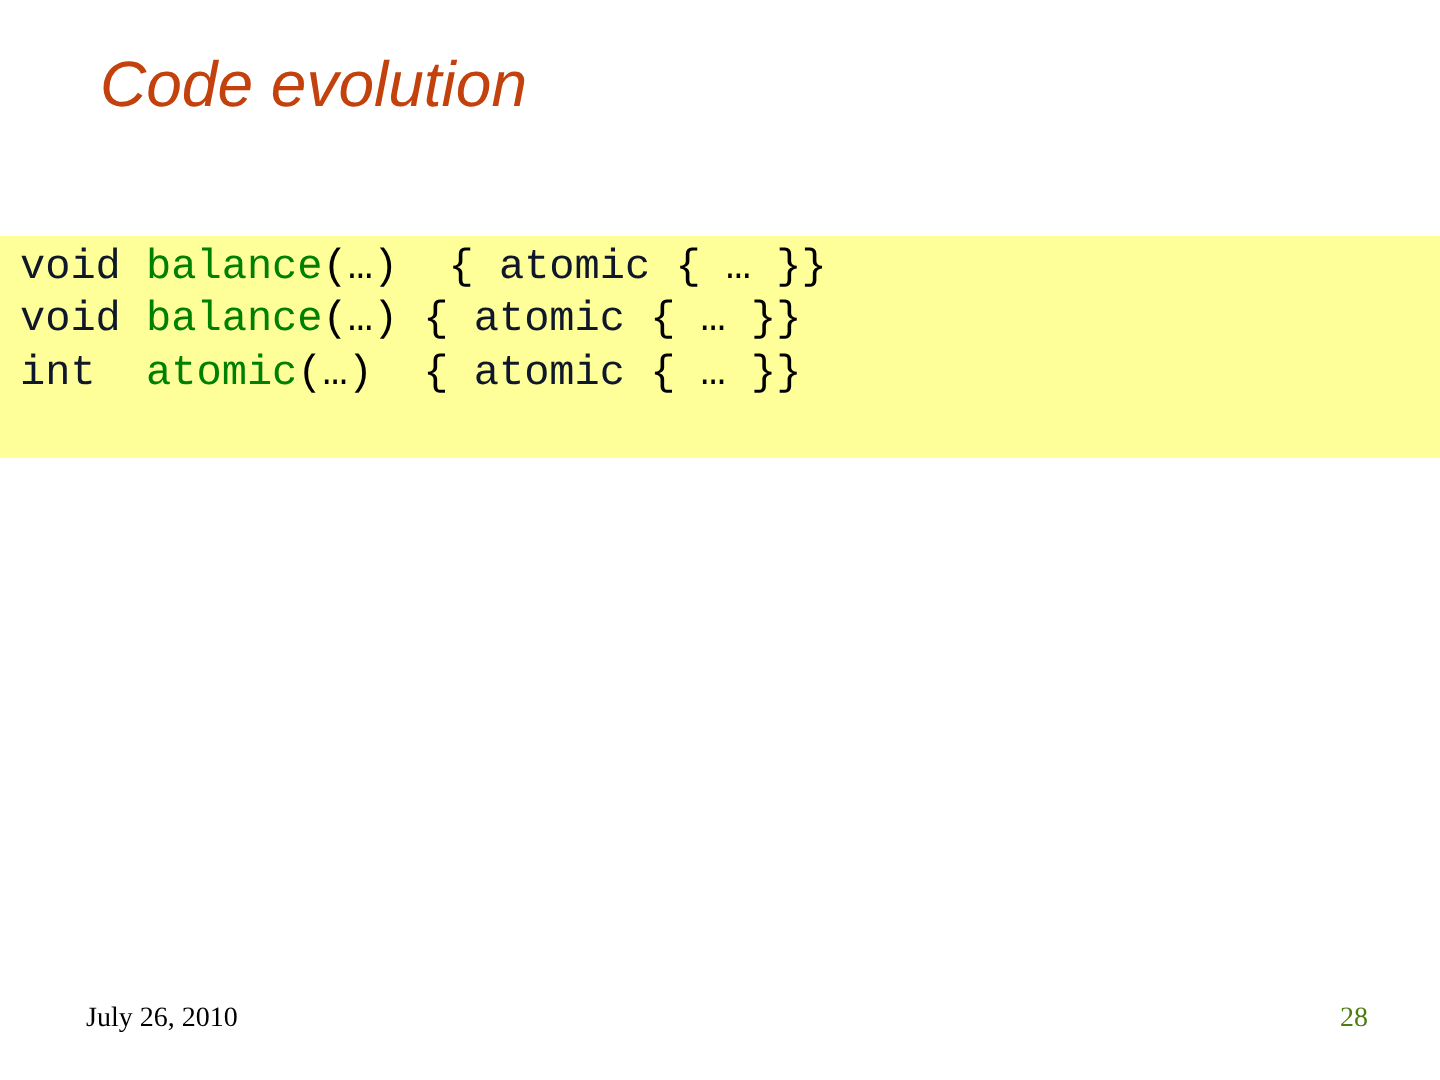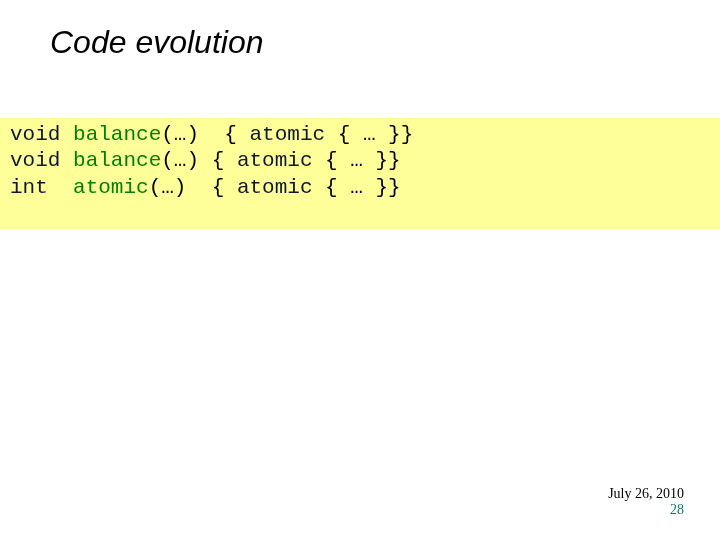--- a/index.html
+++ b/index.html
@@ -18,21 +18,21 @@
     .slide {
       width: 100%;
       height: 100%;
       position: relative;
       padding: 0;
     }
     .title {
       font-size: 32px;
       font-weight: normal;
       font-style: italic;
-      color: #000000;
+      color: #c2410c;
       position: absolute;
       top: 24px;
       left: 50px;
       font-family: Arial, Helvetica, sans-serif;
     }
     .codeblock {
       position: absolute;
       top: 118px;
       left: 0;
       width: 720px;
@@ -53,38 +53,37 @@
       white-space: pre;
     }
     .footer {
       position: absolute;
       bottom: 22px;
       left: 0;
       width: 100%;
       display: flex;
       justify-content: space-between;
       align-items: flex-end;
-      padding: 0 36px 0 16px;
+      padding: 0 36px 0 43px;
       font-family: "Times New Roman", Times, serif;
-      flex-direction: column;
     }
     .footer-left {
       font-size: 14px;
       color: #000;
     }
     .footer-center {
       font-size: 14px;
       color: #000;
       position: absolute;
       left: 50%;
       transform: translateX(-50%);
     }
     .footer-right {
       font-size: 14px;
-      color: #0f766e;
+      color: #4d7c0f;
     }
   </style>
 </head>
 <body>
 
 <div class="slide">
 
   <div class="title">Code evolution</div>
 
   <div class="codeblock">

